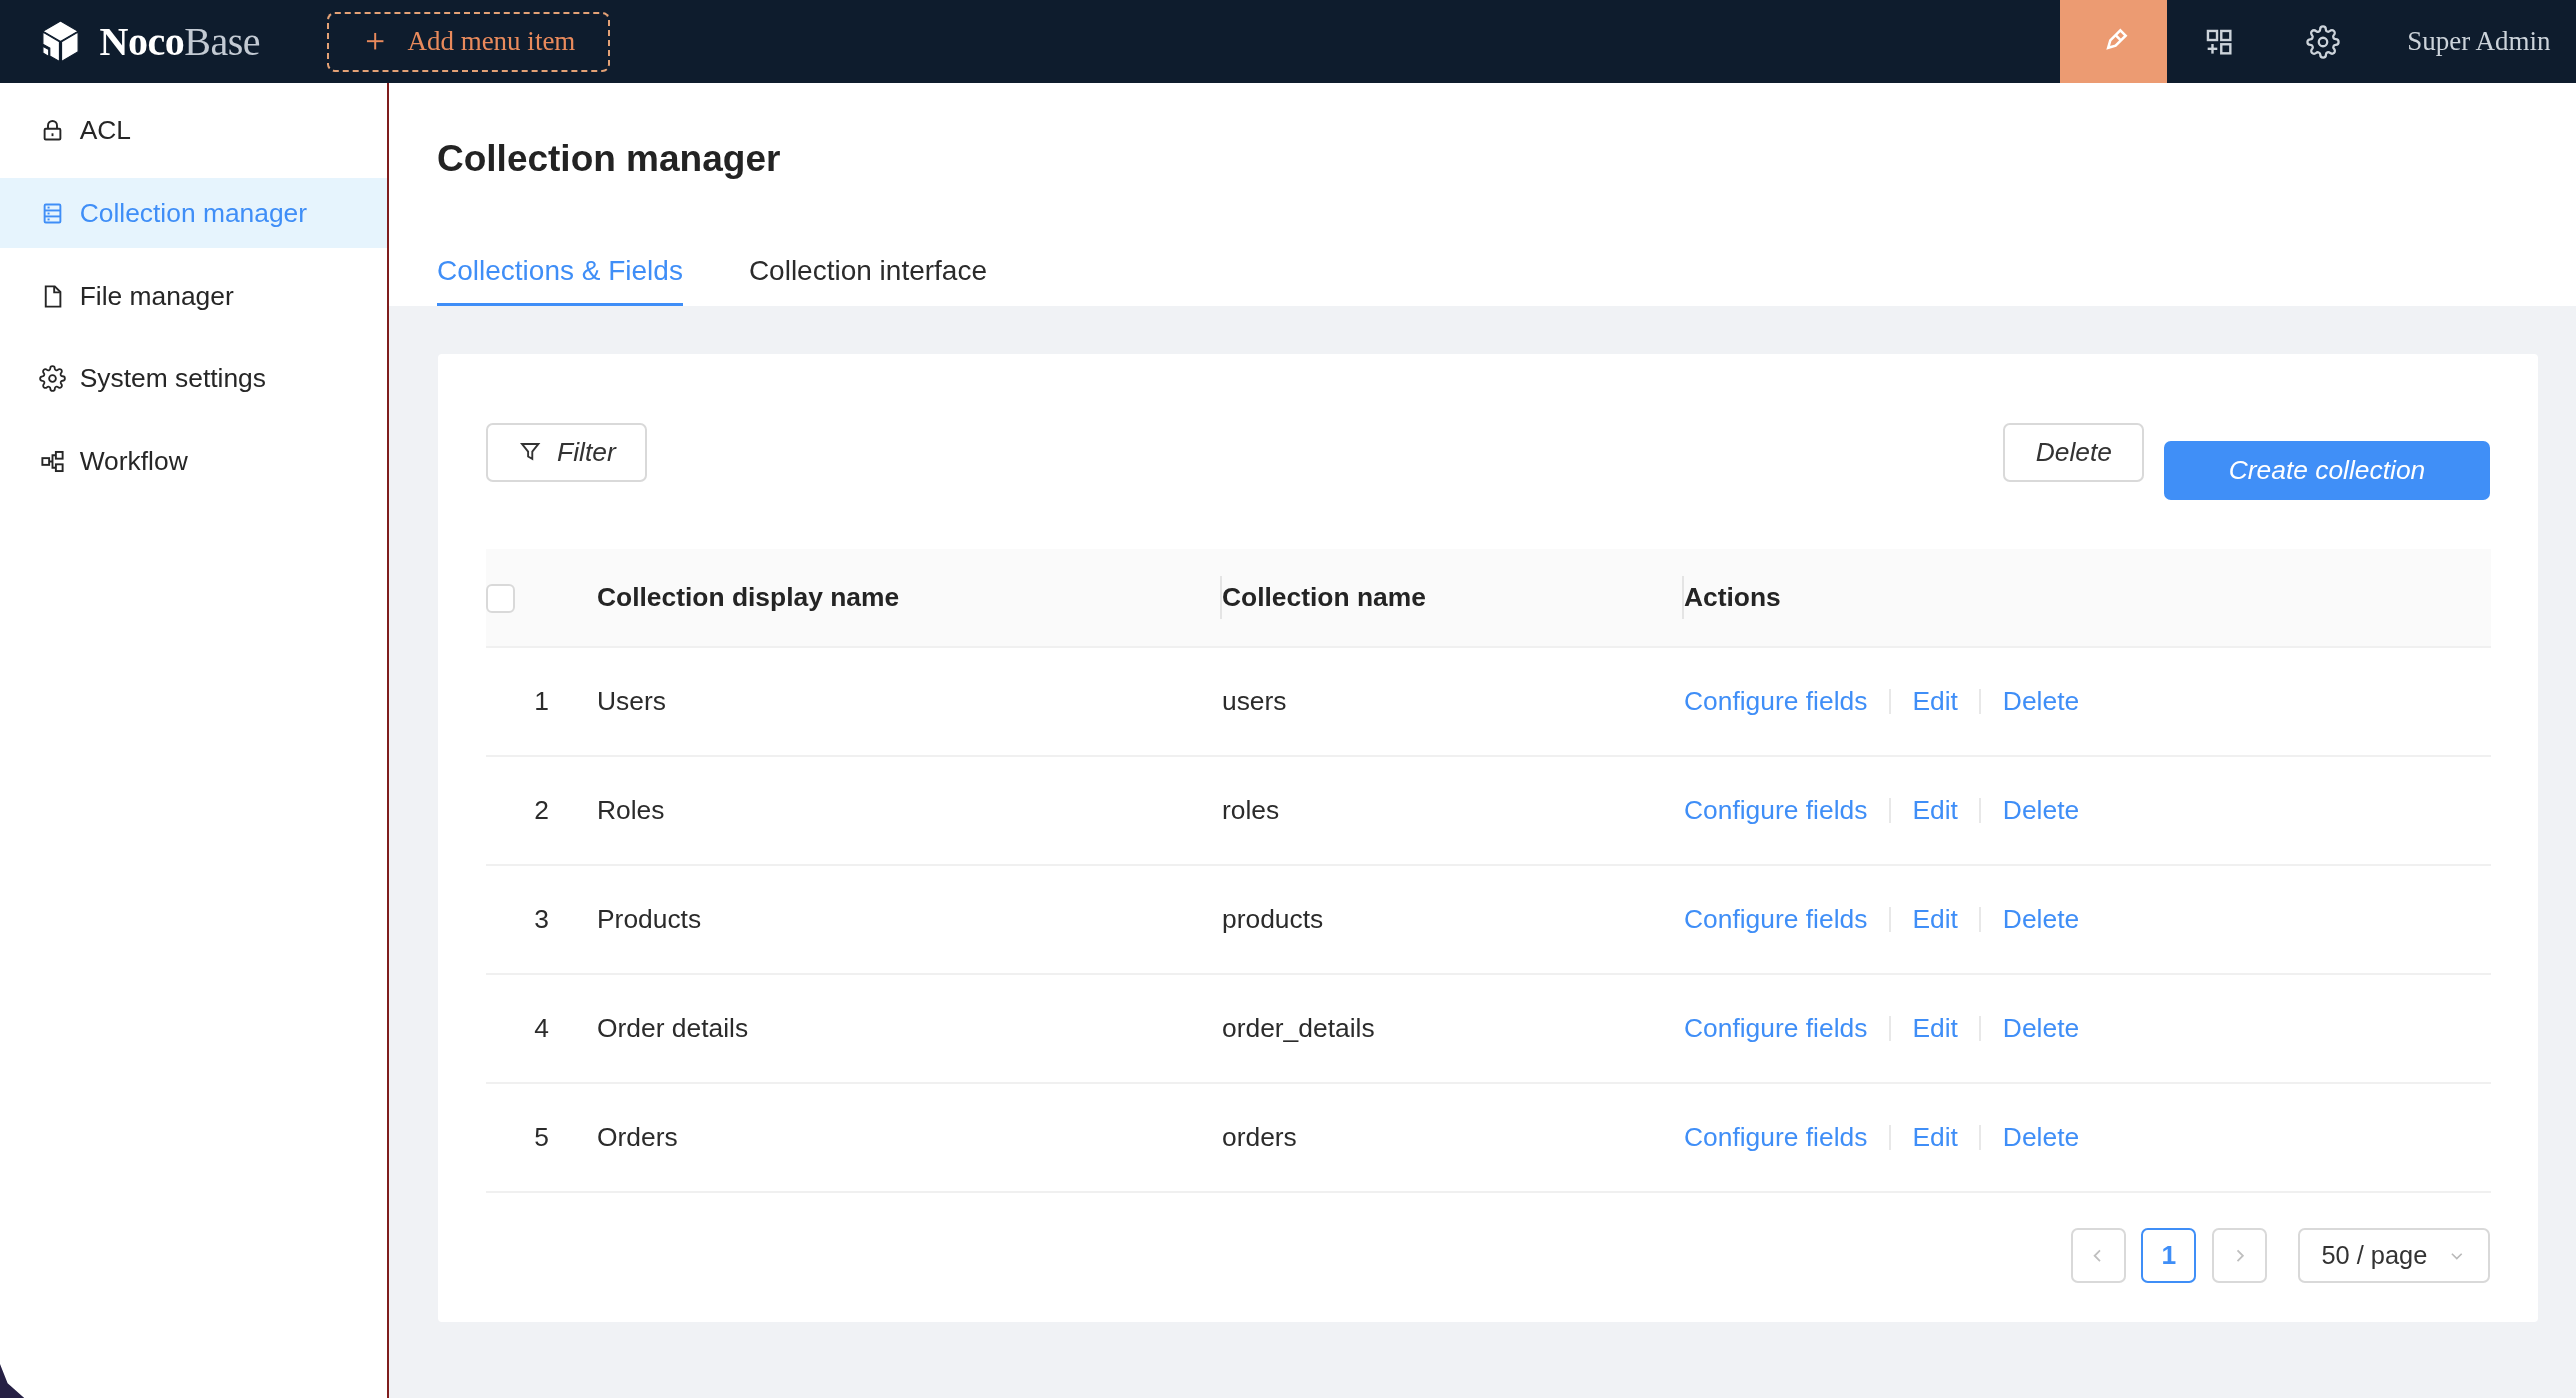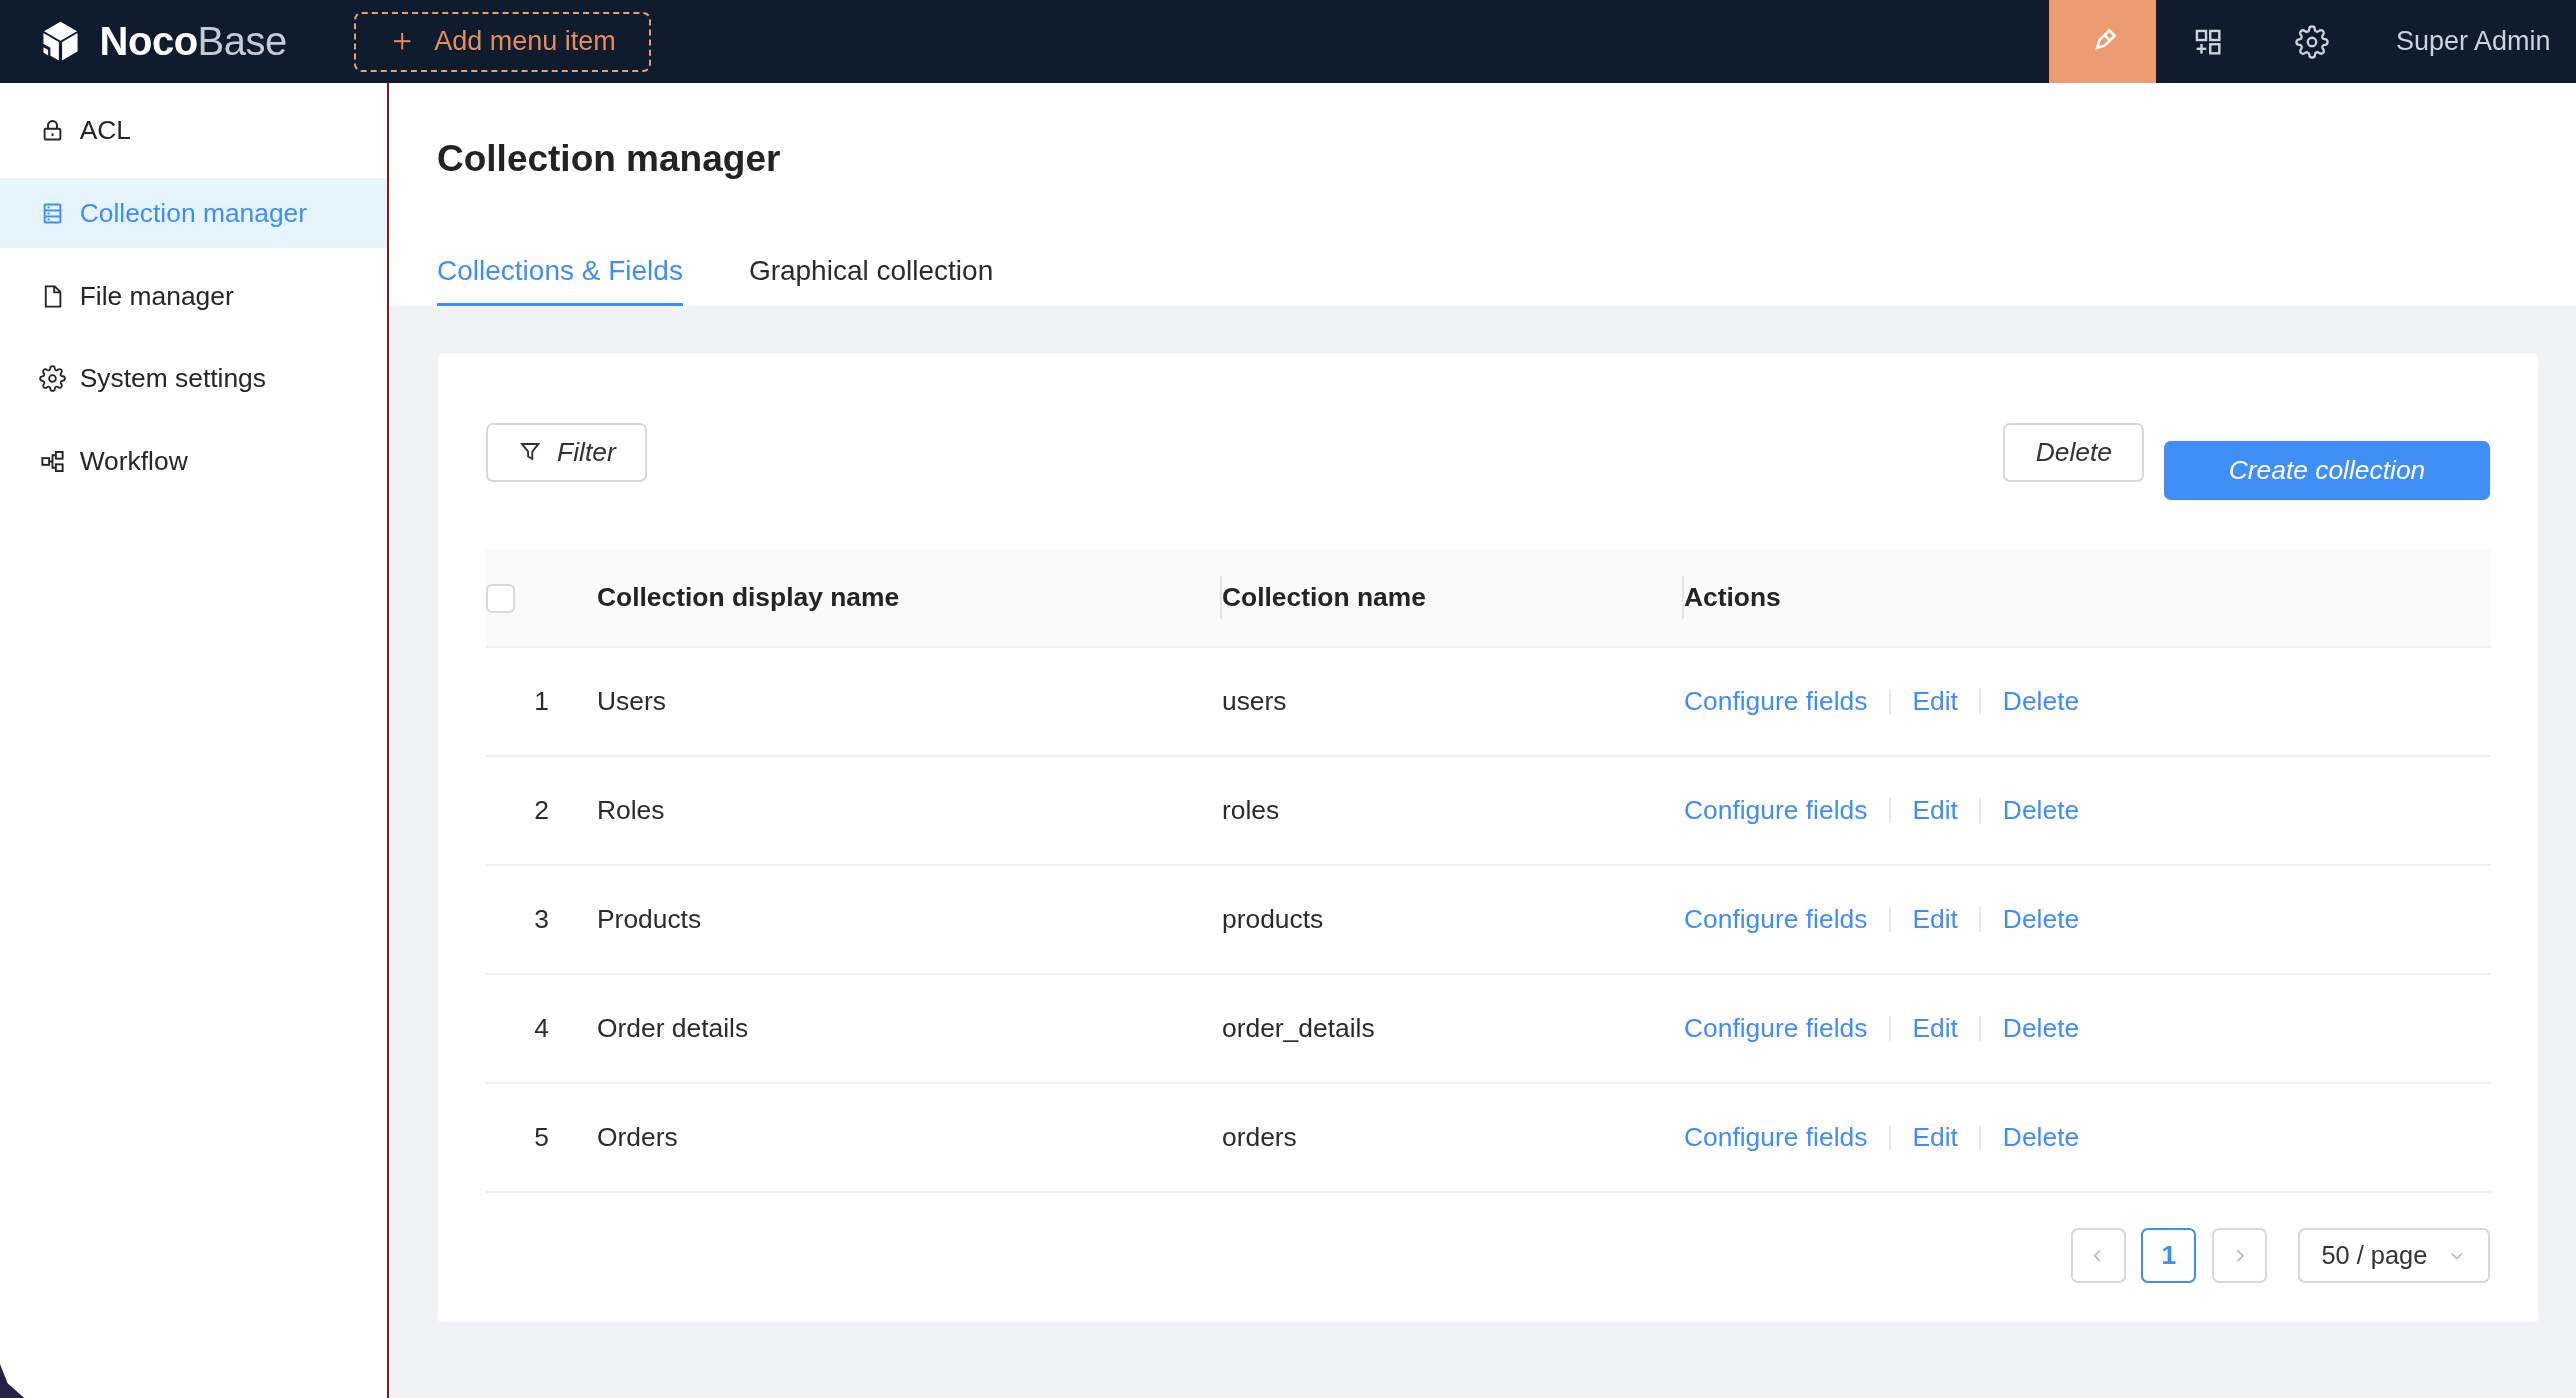--- a/index.html
+++ b/index.html
@@ -1,21 +1,21 @@
 <!DOCTYPE html>
 <html><head>
 <meta charset="utf-8">
 <style>
   * { margin:0; padding:0; box-sizing:border-box; }
   html,body { width:2576px; height:1399px; overflow:hidden; }
   body { font-family:"Liberation Sans", sans-serif; background:#f0f2f5; color:#262626; }
   .app { position:relative; width:2576px; height:1399px; display:flex; flex-direction:column; }
 
   
-  .hdr { height:83px; flex:0 0 83px; background:#0e1c2d; display:flex; align-items:center; }
+  .hdr { height:83px; flex:0 0 83px; background:#0e1c2d; display:flex; align-items:center;font-family:Liberation Serif, serif; }
   .logo { display:flex; align-items:center; margin-left:37px; cursor:pointer; }
   .logo svg { width:47px; height:47px; }
   .logo-text { font-size:40px; margin-left:15.6px; letter-spacing:-0.5px; }
   .logo-bold { color:#ffffff; font-weight:700; }
   .logo-light { color:#c3cad3; font-weight:400; }
   .add-menu-btn { margin-left:67px; height:60px; padding:0 33px; display:flex; align-items:center; gap:19px;
     border:2px dashed #e3a176; border-radius:7.8px; color:#e98a5c; font-size:27px; background:transparent; cursor:pointer; }
   .add-menu-btn svg { width:26.4px; height:26.4px; }
   .hdr-right { margin-left:auto; display:flex; align-items:center; height:100%; }
   .designer-btn { width:107px; height:100%; background:#ec9b72; display:flex; align-items:center; justify-content:center; cursor:pointer; }
@@ -194,21 +194,21 @@
         </span>
         <span>Workflow</span>
       </div>
     </div>
 
     <div class="main">
       <div class="top-white">
         <div class="page-title">Collection manager</div>
         <div class="tabs">
           <div class="tab active">Collections &amp; Fields</div>
-          <div class="tab">Graphical collection</div>
+          <div class="tab">Collection interface</div>
         </div>
       </div>
 
       <div class="content">
         <div class="card">
 
           <div class="toolbar">
             <button class="btn btn-filter">
               <span style="display:flex;">
                 <svg viewBox="0 0 24 24" fill="none" stroke="currentColor" stroke-width="1.7">

